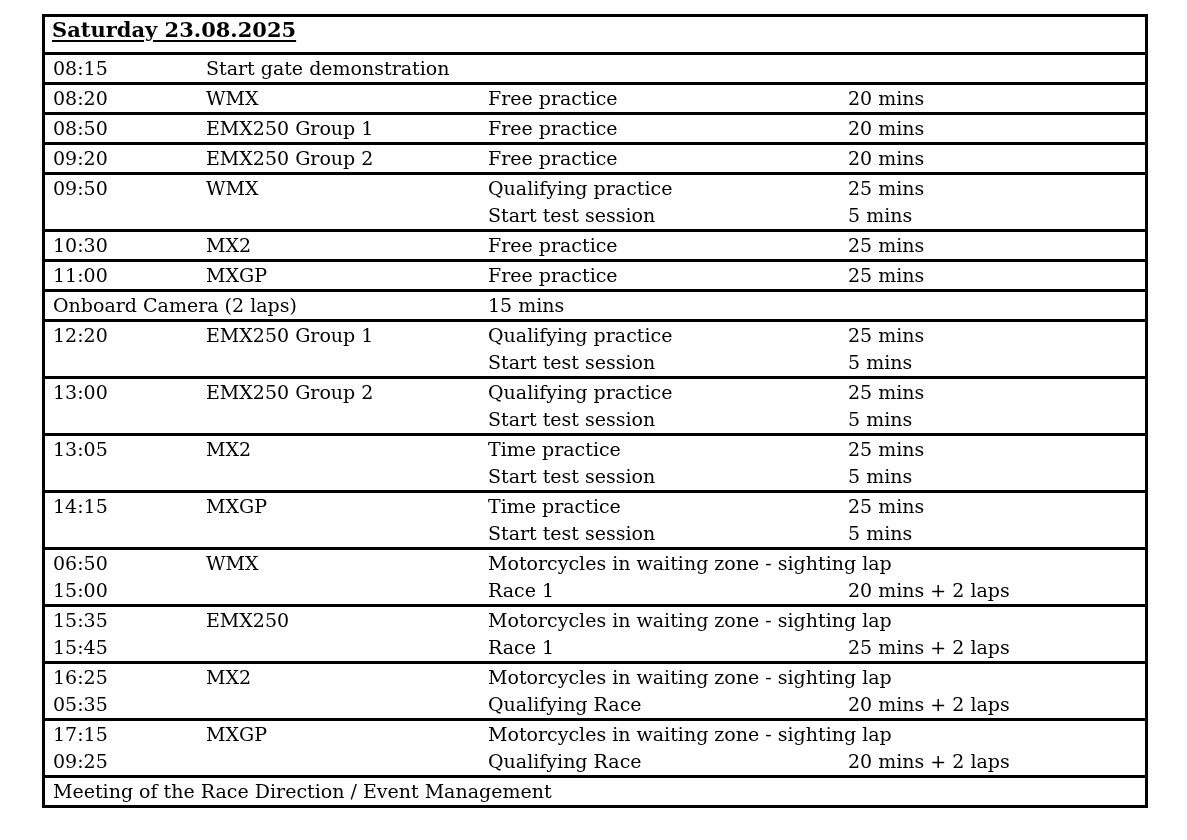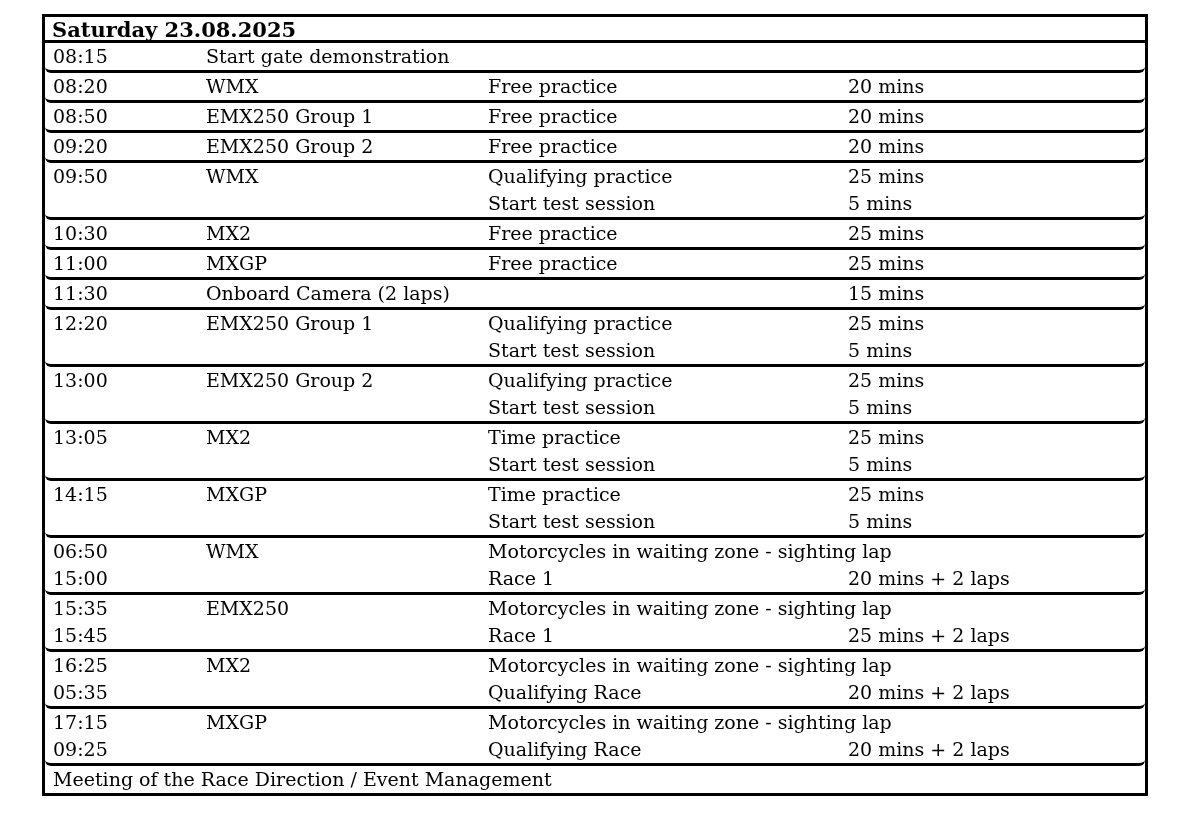--- a/index.html
+++ b/index.html
@@ -17,35 +17,34 @@
   }
   .timetable {
     position: absolute;
     left: 42px;
     top: 14px;
     width: 1106px;
     border: 3px solid #000000;
     background: #ffffff;
   }
   .header-row {
-    height: 26px;
+    height: 38px;
     line-height: 26px;
     border-bottom: 3px solid #000000;
     padding-left: 7px;
     font-size: 21px;
     font-weight: bold;
   }
   .header-row span {
     text-decoration: underline;
     text-decoration-thickness: 2px;
     text-underline-offset: 3px;
   }
   .block {
     border-bottom: 3px solid #000000;
-    border-radius: 6px;
   }
   .block:last-child {
     border-bottom: none;
   }
   .line {
     display: grid;
     grid-template-columns: 153px 282px 360px 1fr;
     height: 27px;
     line-height: 27px;
     padding-left: 8px;
@@ -122,21 +121,20 @@
         <div class="block">
           <div class="line">
             <div class="cell">11:00</div>
             <div class="cell">MXGP</div>
             <div class="cell">Free practice</div>
             <div class="cell">25 mins</div>
           </div>
         </div>
         <div class="block">
           <div class="line">
-            <div class="cell">11:30</div>
             <div class="cell">Onboard Camera (2 laps)</div>
             <div class="cell"></div>
             <div class="cell">15 mins</div>
           </div>
         </div>
         <div class="block">
           <div class="line">
             <div class="cell">12:20</div>
             <div class="cell">EMX250 Group 1</div>
             <div class="cell">Qualifying practice</div>

